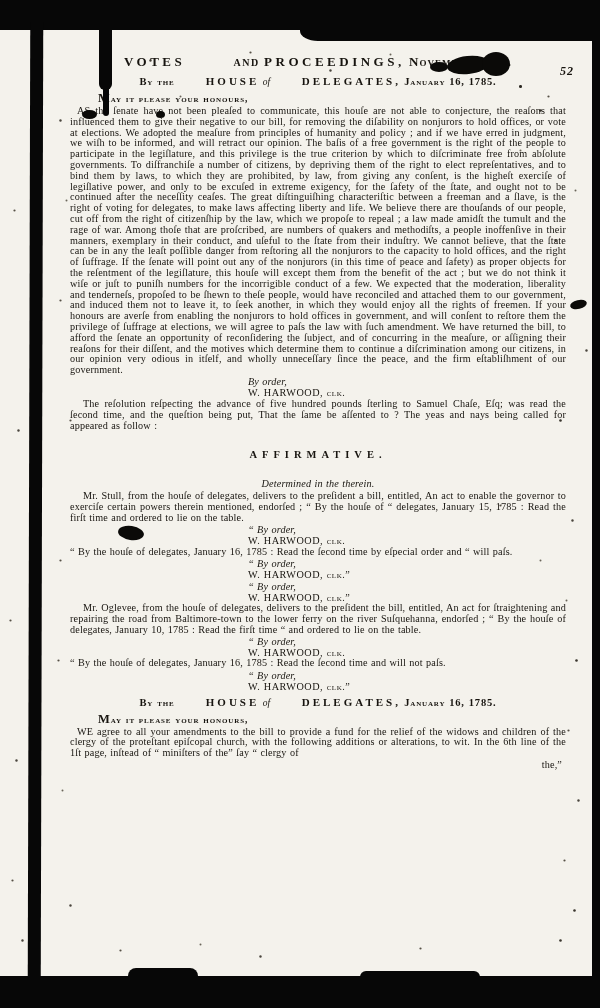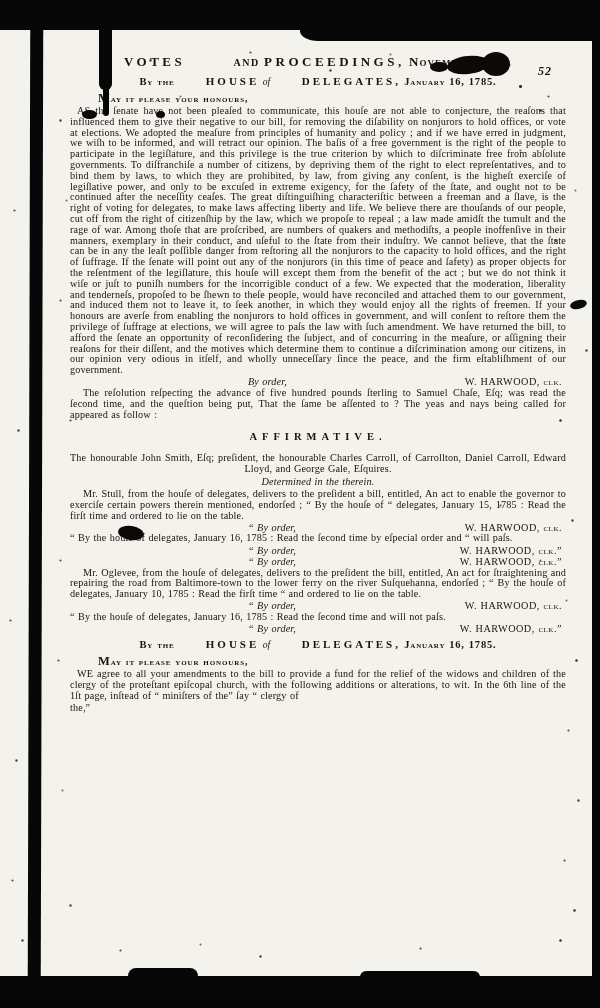--- a/index.html
+++ b/index.html
@@ -82,32 +82,32 @@
     text-align:left;margin:0 0 1px 28px;line-height:11px;
   }
   .salutation::first-letter{font-size:12.5px;}
   .para{margin:0;}
   .indent{text-indent:13px;font-family:Liberation Serif, serif;}
   .small-indent{text-indent:7px;}
   .center-last{text-align-last:center;}
   .orderline{
     display:flex;justify-content:space-between;
     padding-left:178px;padding-right:4px;
-    line-height:11px;margin:0.5px 0;
+    line-height:11px;margin:0.5px 0;flex-direction:column;
   }
   .byorder{font-style:italic;}
-  .signature{font-variant:small-caps;letter-spacing:0.5px;margin-left:40px;}
+  .signature{font-variant:small-caps;letter-spacing:0.5px;}
   .vote-head{
     text-align:center;font-weight:700;font-size:10.5px;letter-spacing:5px;
-    line-height:13px;margin:10px 0;
+    line-height:13px;margin:17px 0;
   }
   .determined{
     text-align:center;font-style:italic;line-height:12px;margin:1px 0;
   }
-  .tail-right{padding-right:4px;line-height:11px;}
+  .tail-right{text-align:right;padding-right:4px;line-height:11px;}
 </style>
 </head>
 <body>
 
 <div class="scan">
 
   <div class="paper"></div>
   <div class="speck"></div>
 
   <div class="content">
@@ -133,21 +133,20 @@
 
     <div class="orderline">
       <span class="byorder">By order,</span>
       <span class="signature">W. HARWOOD, clk.</span>
     </div>
 
     <p class="para indent">The reſolution reſpecting the advance of five hundred pounds ſterling to Samuel Chaſe, Eſq; was read the ſecond time, and the queſtion being put, That the ſame be aſſented to ?  The yeas and nays being called for appeared as follow :</p>
 
     <div class="vote-head">AFFIRMATIVE.</div>
 
-    <p class="para center-last">The honourable John Smith, Eſq; preſident, the honourable Charles Carroll, of Carrollton, Daniel Carroll, Edward Lloyd, and George Gale, Eſquires.</p>
 
     <div class="determined">Determined in the therein.</div>
 
     <p class="para indent">Mr. Stull, from the houſe of delegates, delivers to the preſident a bill, entitled, An act to enable the governor to exerciſe certain powers therein mentioned, endorſed ; “ By the houſe of “ delegates, January 15, 1785 : Read the firſt time and ordered to lie on the table.</p>
 
     <div class="orderline">
       <span class="byorder">“ By order,</span>
       <span class="signature">W. HARWOOD, clk.</span>
     </div>
 
@@ -187,21 +186,21 @@
       <span class="sc">January 16, 1785.</span>
     </div>
 
     <div class="salutation">May it please your honours,</div>
 
     <p class="para small-indent">WE agree to all your amendments to the bill to provide a fund for the relief of the widows and children of the clergy of the proteſtant epiſcopal church, with the following additions or alterations, to wit.  In the 6th line of the 1ſt page, inſtead of “ miniſters of the”  ſay  “ clergy of</p>
     <div class="tail-right">the,”</div>
 
   </div>
 
-  <div class="pagenum" style="position:absolute;left:538px;top:64px;">52</div>
+  <div class="pagenum" style="position:absolute;left:560px;top:64px;">52</div>
 
   <div class="band top-band"></div>
   <div class="band top-band-right"></div>
   <div class="band bottom-band"></div>
   <div class="band bottom-bump1"></div>
   <div class="band bottom-bump2"></div>
   <div class="band right-band"></div>
   <div class="band gutter-bar"></div>
   <div class="band drip1"></div>
   <div class="band drip2"></div>

